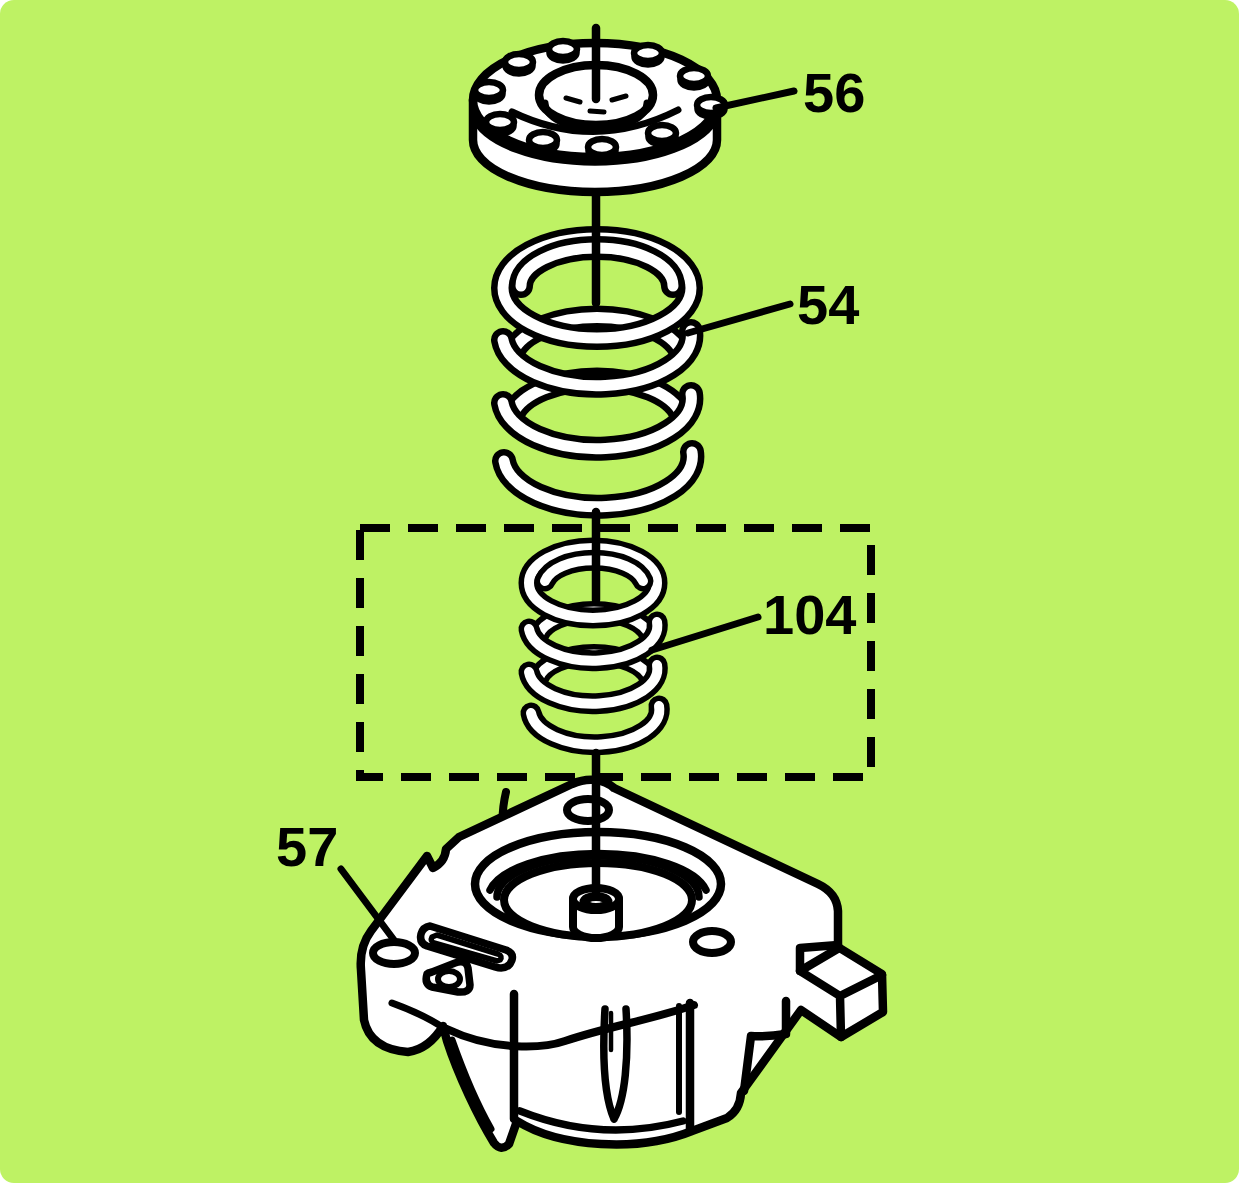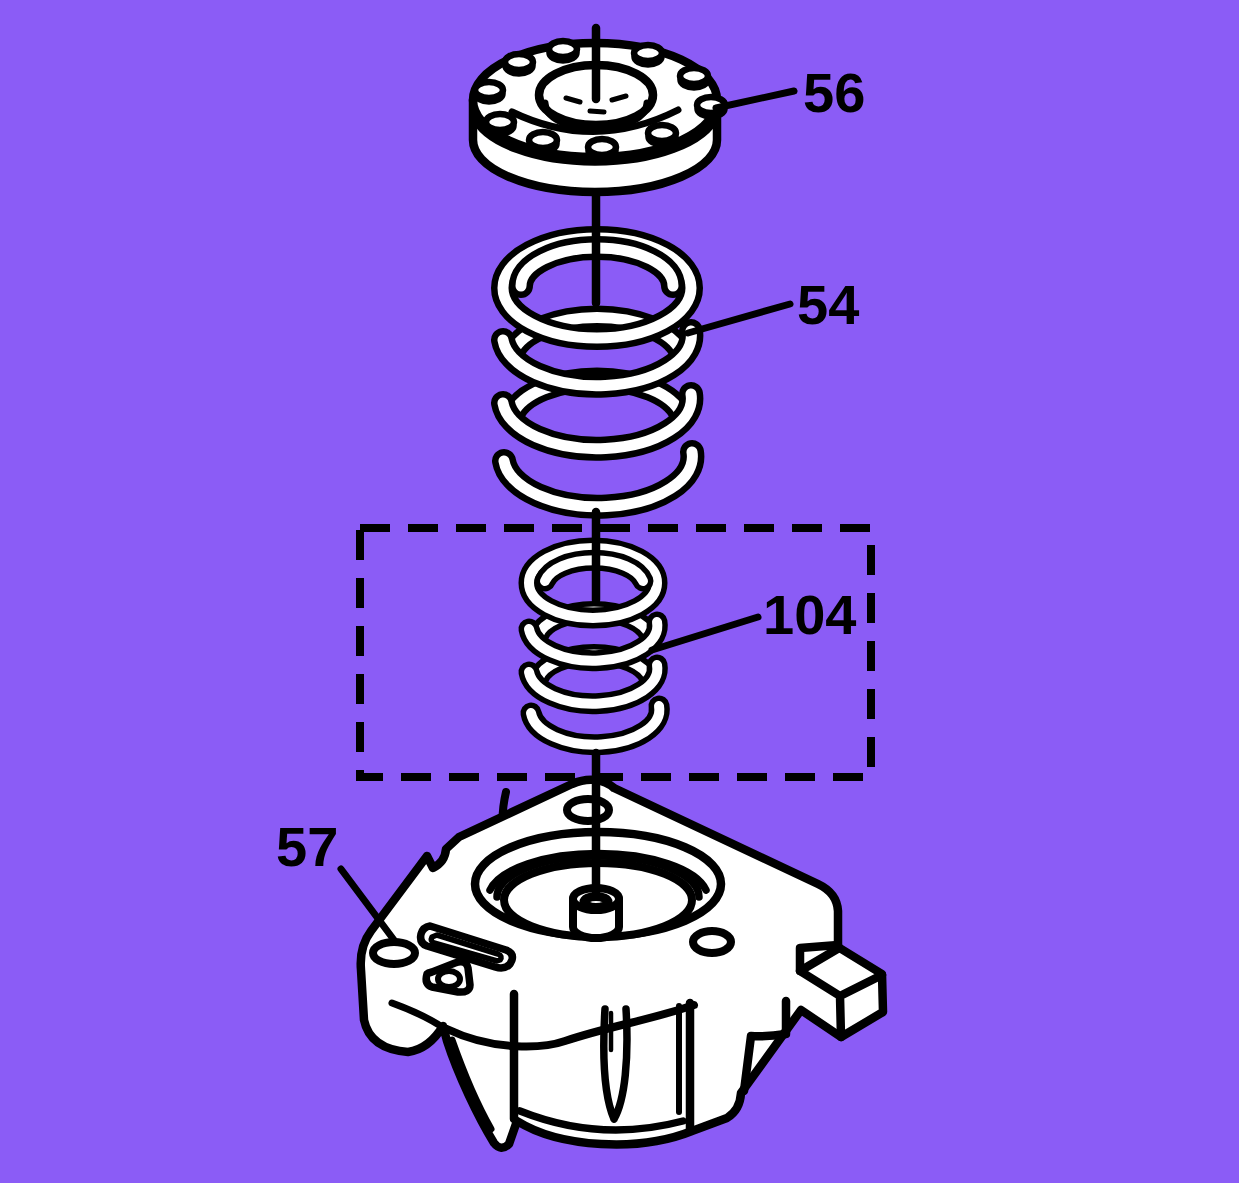--- a/index.html
+++ b/index.html
@@ -1,16 +1,16 @@
 <!DOCTYPE html>
 <html><head>
 <meta charset="utf-8">
 <style>
   html,body { margin:0; padding:0; background:#ffffff; }
-  .stage { position:relative; width:1239px; height:1183px; background:#8b5cf6; overflow:hidden; }
+  .stage { position:relative; width:1239px; height:1183px; background:#bef264; overflow:hidden;border-radius:14px; }
   svg { display:block; width:1239px; height:1183px; }
   
   .ln  { stroke:#000; fill:none; stroke-linecap:round; stroke-linejoin:round; }
   .fw  { fill:#ffffff; }
   .w45 { stroke-width:4.5; } .w5 { stroke-width:5; } .w55 { stroke-width:5.5; }
   .w6  { stroke-width:6;  } .w65{ stroke-width:6.5; } .w7 { stroke-width:7; }
   .w75 { stroke-width:7.5;} .w8 { stroke-width:8; } .w85 { stroke-width:8.5; }
   .w9  { stroke-width:9;  } .w13{ stroke-width:13; }
   
   .cb  { stroke:#000; fill:none; stroke-width:24; stroke-linecap:round; }

